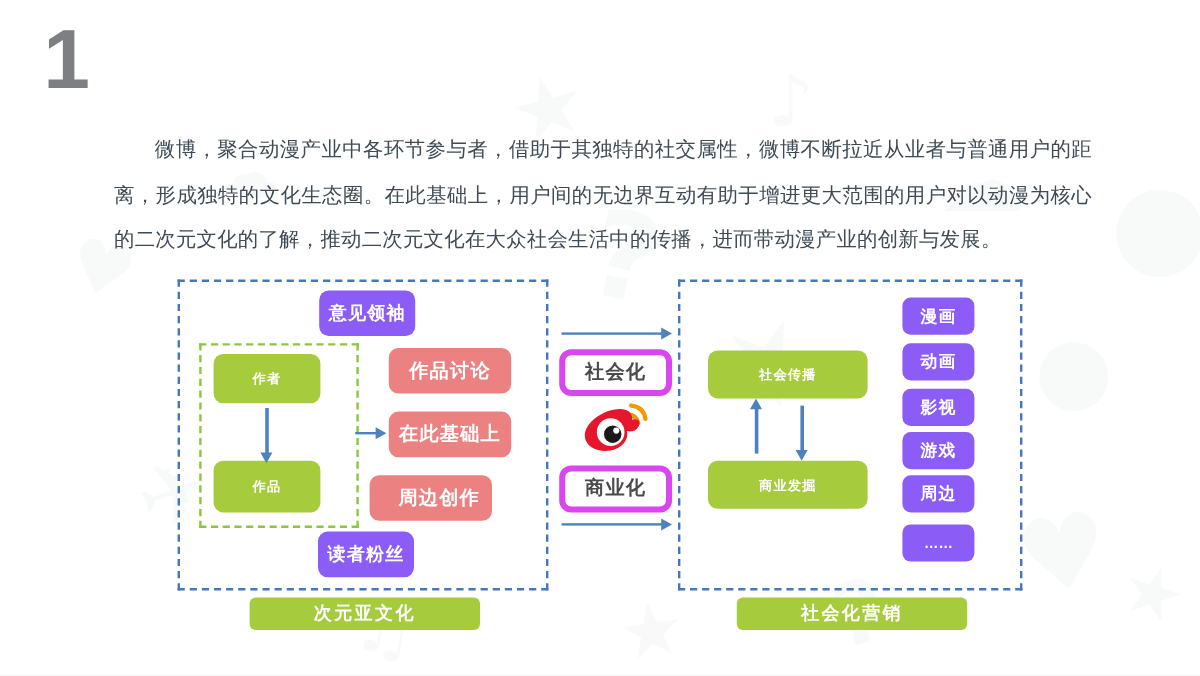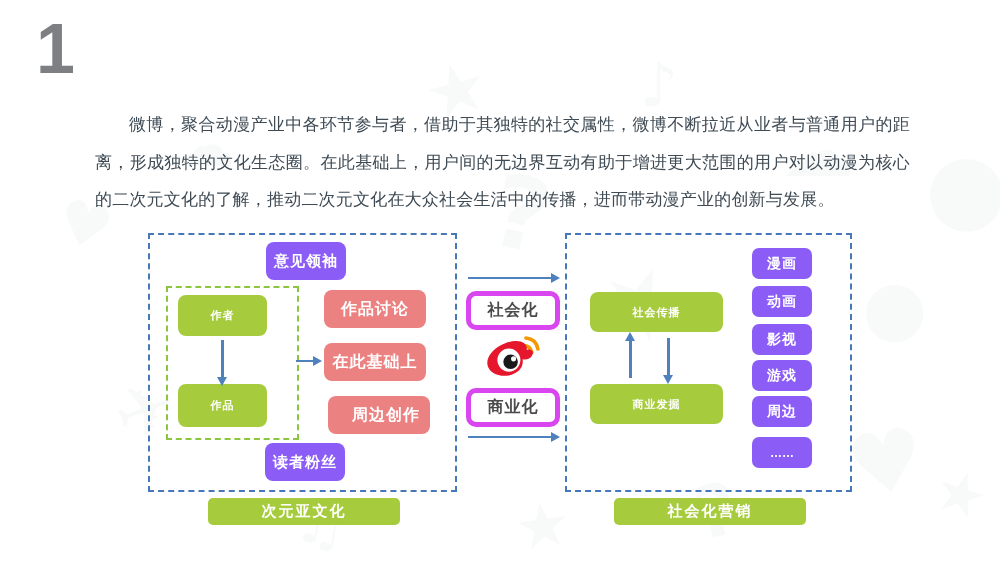--- a/index.html
+++ b/index.html
@@ -55,21 +55,21 @@
     background:#fff;border:5px solid #d946ef;border-radius:10px;
     color:#4a4a4a;font-weight:bold;font-size:16px;
   }
   .caption{background:#a6cc3d;border-radius:5px;font-size:15px;letter-spacing:2px;}
   
   .b-opinion{left:266px;top:242px;width:80px;height:38px;font-size:15px;}
   .b-author{left:178px;top:295px;width:89px;height:41px;}
   .b-work{left:178px;top:384px;width:89px;height:43px;}
   .b-act0{left:324px;top:290px;width:102px;height:38px;}
   .b-act1{left:324px;top:343px;width:102px;height:38px;}
-  .b-act2{left:328px;top:396px;width:102px;height:38px;padding-left:14px;}
+  .b-act2{left:308px;top:396px;width:102px;height:38px;padding-left:14px;}
   .b-readers{left:265px;top:443px;width:80px;height:38px;font-size:15px;}
   .b-cap-left{left:208px;top:498px;width:192px;height:27px;}
   .b-social{left:466px;top:291px;width:94px;height:39px;}
   .b-commerce{left:466px;top:388px;width:94px;height:39px;}
   .b-spread{left:590px;top:292px;width:133px;height:40px;}
   .b-mining{left:590px;top:384px;width:133px;height:40px;}
   .b-cat{left:752px;width:60px;height:31px;border-radius:7px;font-size:14px;}
   .b-cat0{top:248px;}.b-cat1{top:286px;}.b-cat2{top:324px;}
   .b-cat3{top:360px;}.b-cat4{top:396px;}
   .b-cat5{top:437px;font-size:12px;letter-spacing:0;}

